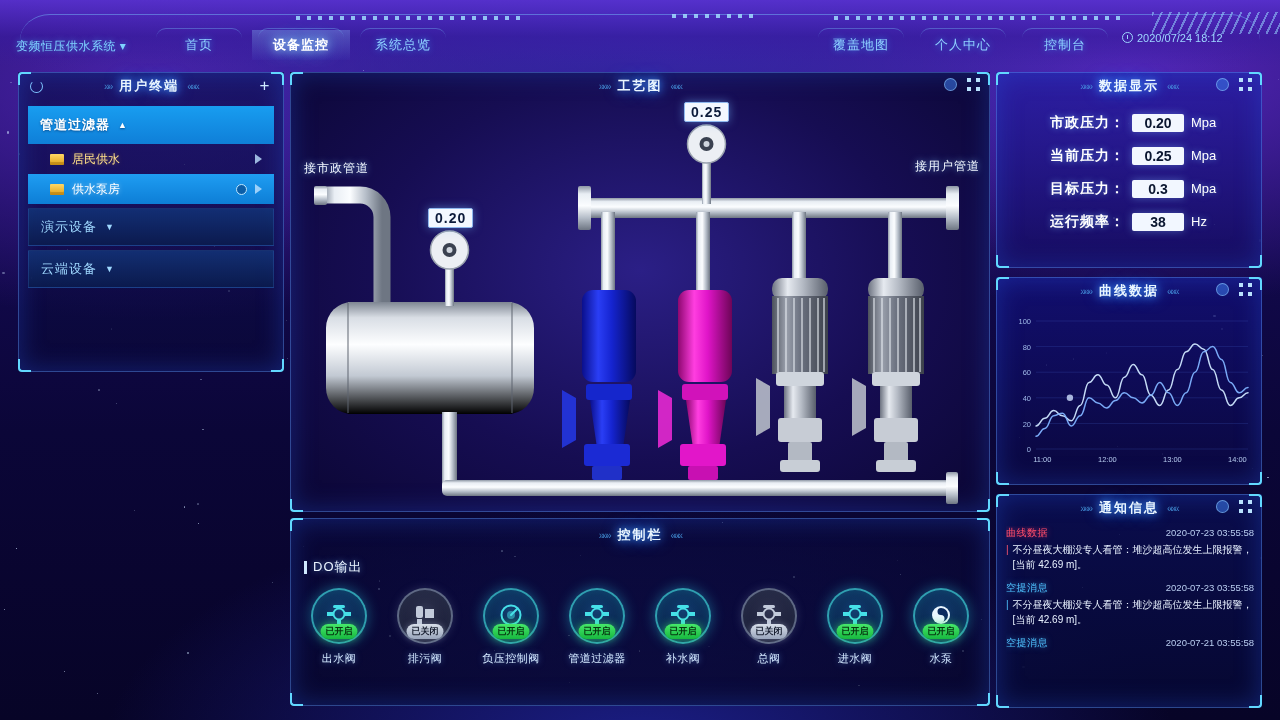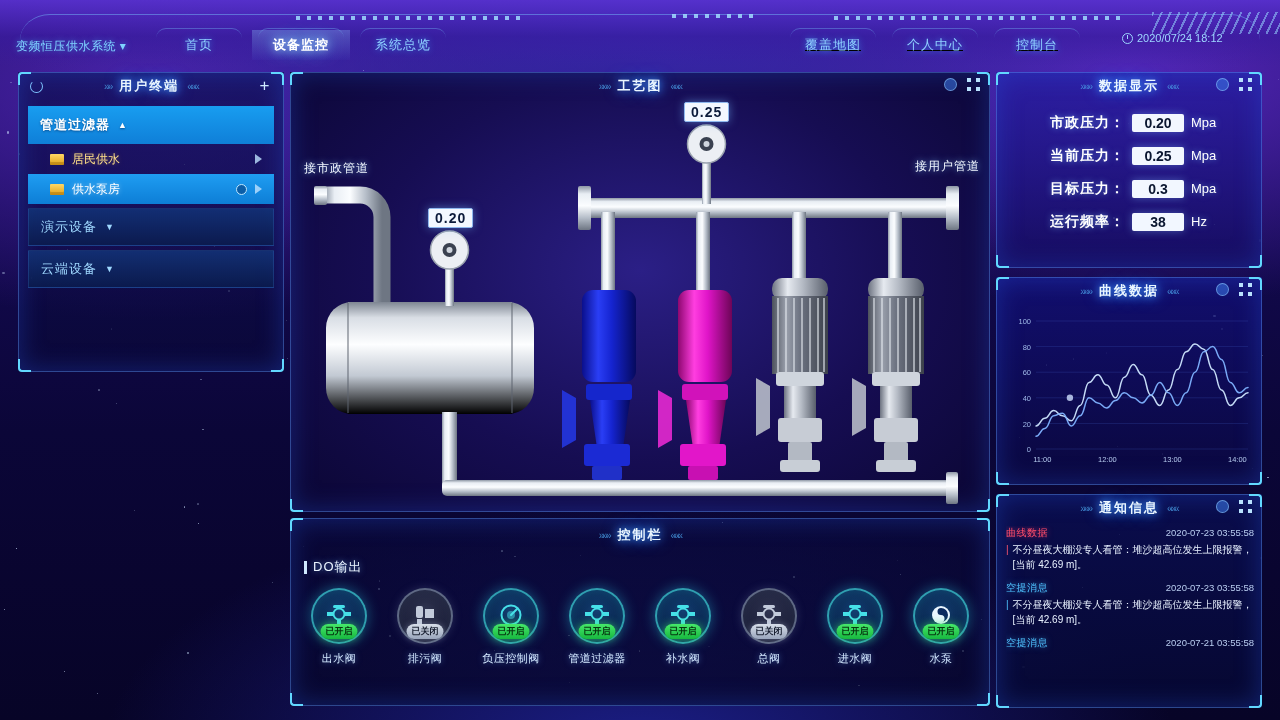--- a/index.html
+++ b/index.html
@@ -43,39 +43,39 @@
     position:absolute; left:16px; top:38px; font-size:12px; color:#7fd3ff;
     letter-spacing:.5px; white-space:nowrap; text-shadow:0 0 6px rgba(70,180,255,.7);
   }
   .title {
     position:absolute; left:440px; top:17px; width:400px; text-align:center;
     font-size:24px; font-weight:bold; color:#eaf6ff; letter-spacing:3px;
     text-shadow:0 0 12px #4aa8ff, 0 0 24px #2d6fff, 0 2px 0 #1b3c9a;
   }
   .navgroup { position:absolute; top:30px; display:flex; gap:4px; }
   .nav-left { left:150px; }
-  .nav-right { left:784px;text-decoration:underline; }
+  .nav-right { left:812px; }
   .navitem {
     position:relative; width:98px; height:30px; line-height:30px; text-align:center;
     font-size:13px; color:#8fd0ff; letter-spacing:1px; cursor:pointer;
     text-shadow:0 0 6px rgba(60,160,255,.8);
   }
   .navitem::before {
     content:""; position:absolute; left:6px; top:-2px; right:6px; height:12px;
     border-top:1px solid rgba(120,200,255,.35);
     border-radius:10px 10px 0 0;
   }
   .navitem.active {
     color:#ffffff; font-weight:bold;
     background: linear-gradient(180deg, rgba(150,210,255,.30), rgba(60,110,255,.05));
     text-shadow:0 0 10px #9fe0ff, 0 0 20px #4aa8ff;
   }
   .datetime {
     position:absolute; left:1122px; top:32px; font-size:11px; color:#9ed6ff;
-    display:flex; align-items:center; gap:4px; white-space:nowrap;
+    display:flex; gap:4px; white-space:nowrap;
   }
   .clock-ic { width:11px; height:11px; border:1.5px solid #9ed6ff; border-radius:50%; position:relative; }
   .clock-ic::after { content:""; position:absolute; left:3.5px; top:1.5px; width:1px; height:4px; background:#9ed6ff; }
 
   
   .panel { position:absolute; background: rgba(10,12,72,.55); }
   .panel-frame {
     position:absolute; inset:0; border:1px solid rgba(90,150,255,.45);
     border-radius:6px; pointer-events:none;
     box-shadow: inset 0 0 26px rgba(40,90,230,.35);

